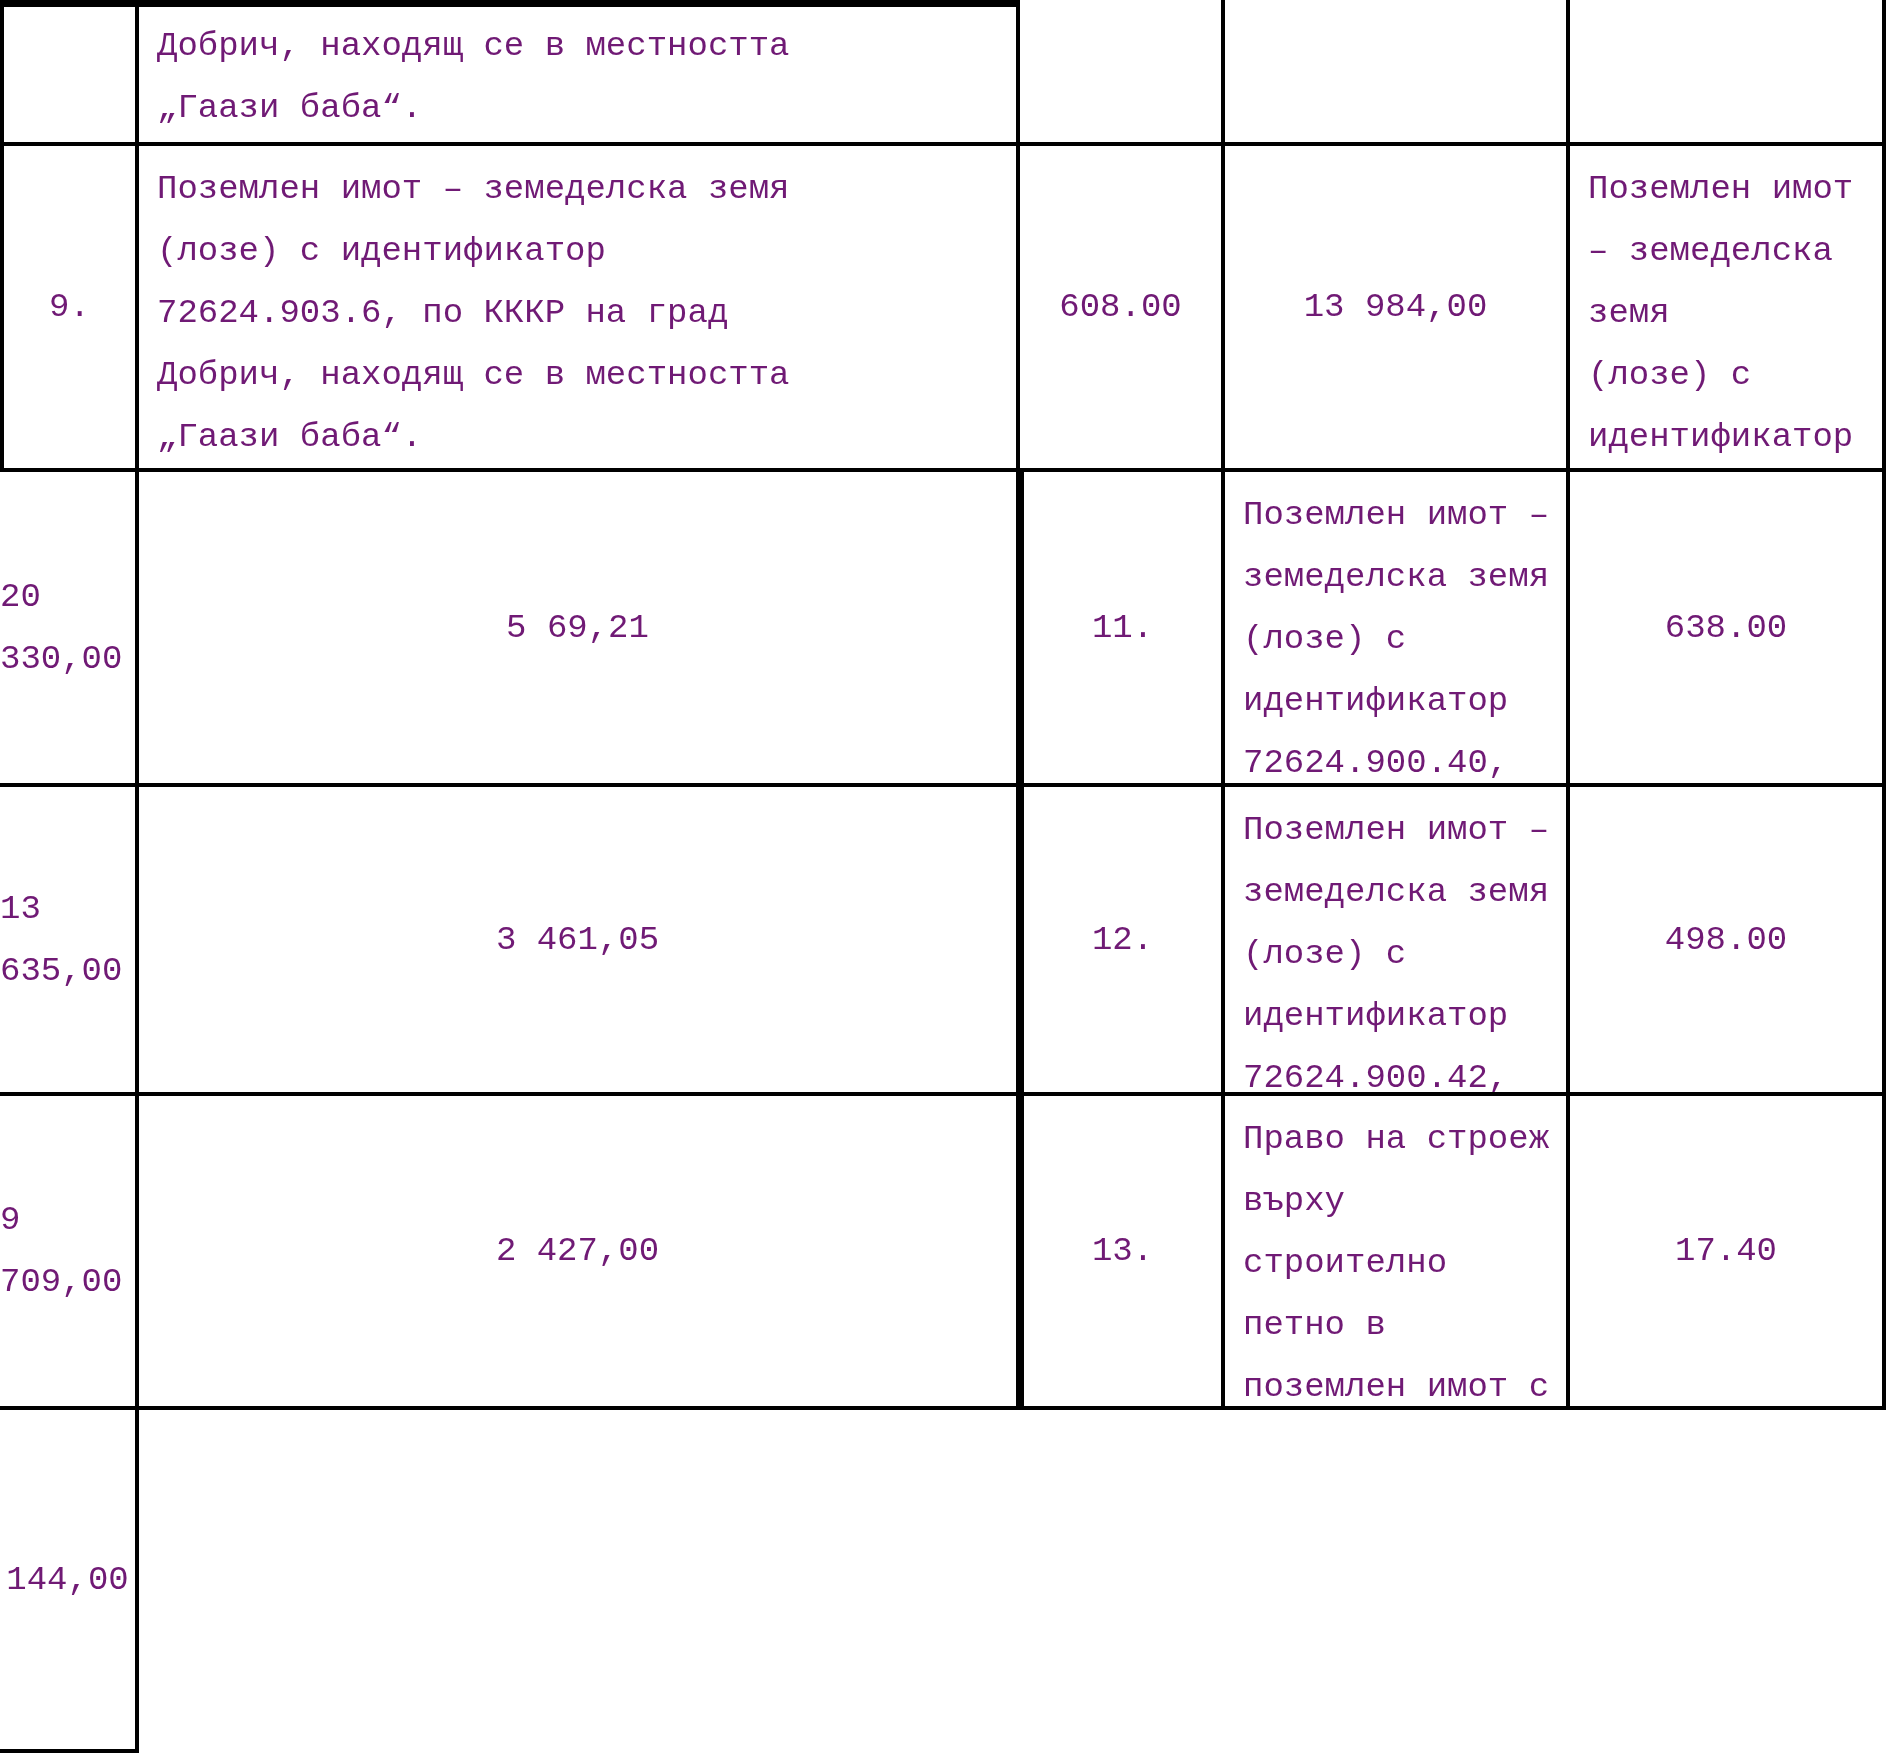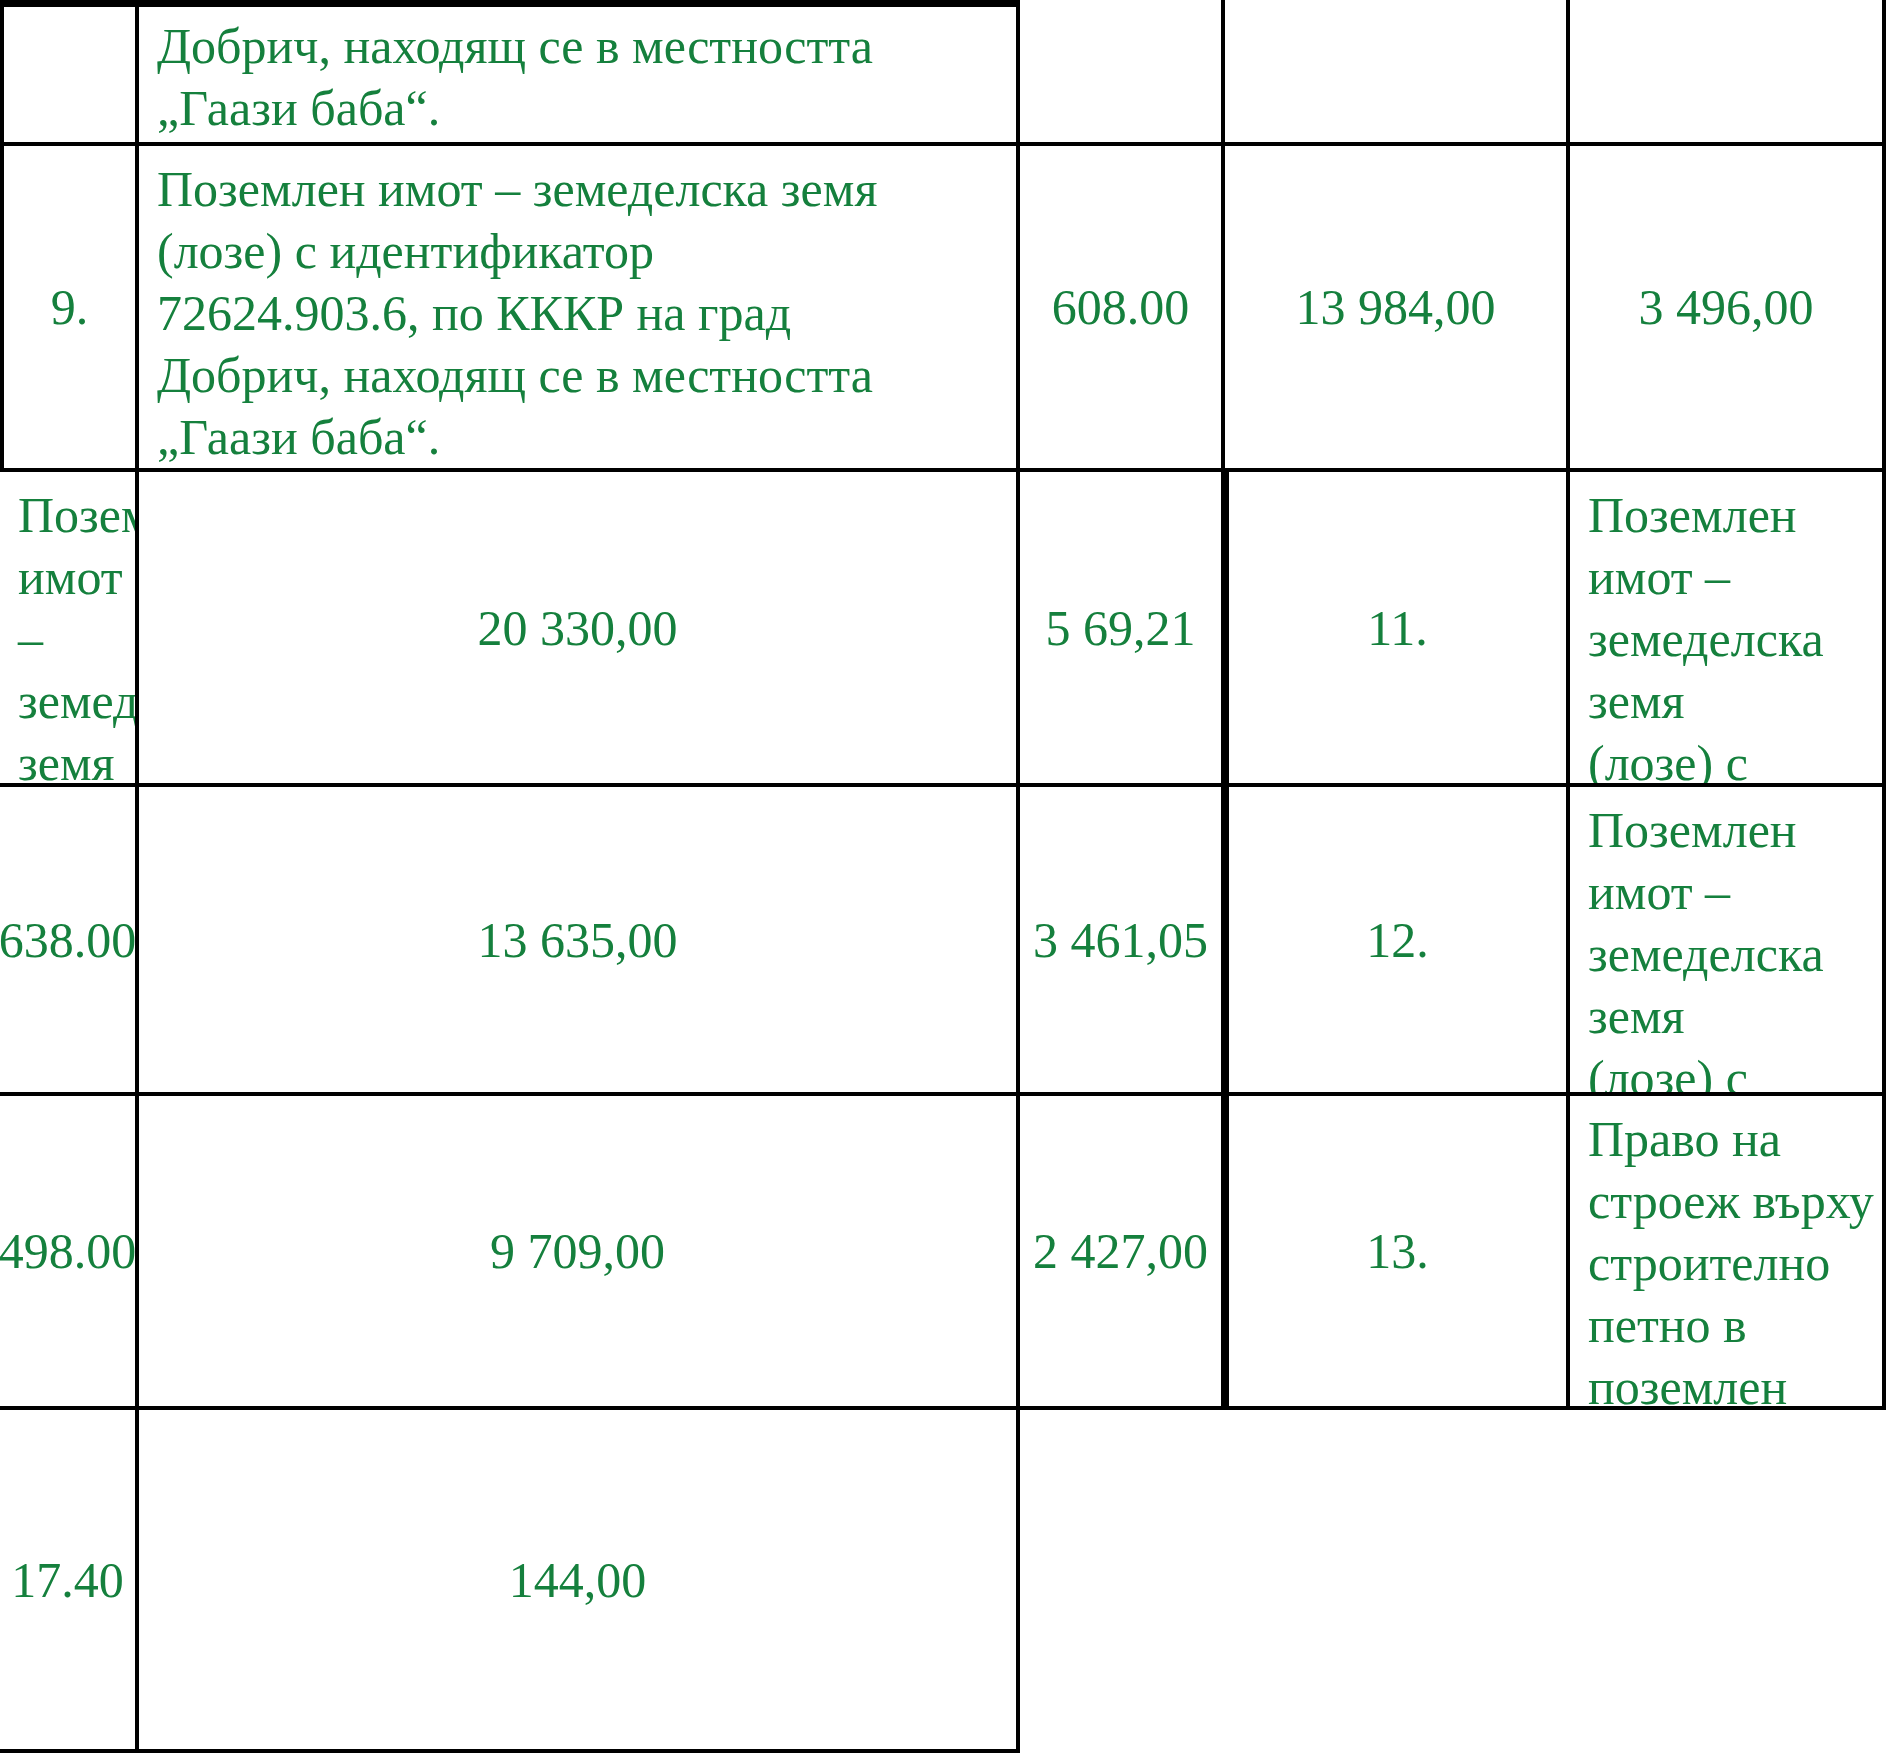--- a/index.html
+++ b/index.html
@@ -13,23 +13,23 @@
     overflow: hidden;
     position: relative;
   }
   .table {
     position: absolute;
     top: 0;
     left: 0;
     display: grid;
     grid-template-columns: 139px 881px 205px 345px 316px;
     grid-template-rows: 146px 326px 315px 309px 314px 343px;
-    color: #15803d;
-    font-family: Liberation Serif, serif;
-    font-size: 50px;
+    color: #701a75;
+    font-family: Liberation Mono, monospace;
+    font-size: 34px;
     line-height: 62px;
     background: #ffffff;
   }
   .cell {
     box-sizing: border-box;
     border-right: 4px solid #000000;
     border-bottom: 4px solid #000000;
     background: #ffffff;
     overflow: hidden;
   }
@@ -68,21 +68,20 @@
     <div class="cell row0 c3 cnum"></div>
     <div class="cell row0 c4 cnum"></div>
     <div class="cell row1 c0 cnum">9.</div>
     <div class="cell row1 c1">Поземлен имот – земеделска земя
 (лозе) с идентификатор
 72624.903.6, по КККР на град
 Добрич, находящ се в местността
 „Гаази баба“.</div>
     <div class="cell row1 c2 cnum">608.00</div>
     <div class="cell row1 c3 cnum">13 984,00</div>
-    <div class="cell row1 c4 cnum">3 496,00</div>
     <div class="cell row2 c1">Поземлен имот – земеделска земя
 (лозе) с идентификатор
 72624.902.122, по КККР на град
 Добрич, находящ се в местността
 „Гаази баба“.</div>
     <div class="cell row2 c3 cnum">20 330,00</div>
     <div class="cell row2 c4 cnum">5 69,21</div>
     <div class="cell row3 c0 cnum">11.</div>
     <div class="cell row3 c1">Поземлен имот – земеделска земя
 (лозе) с идентификатор

